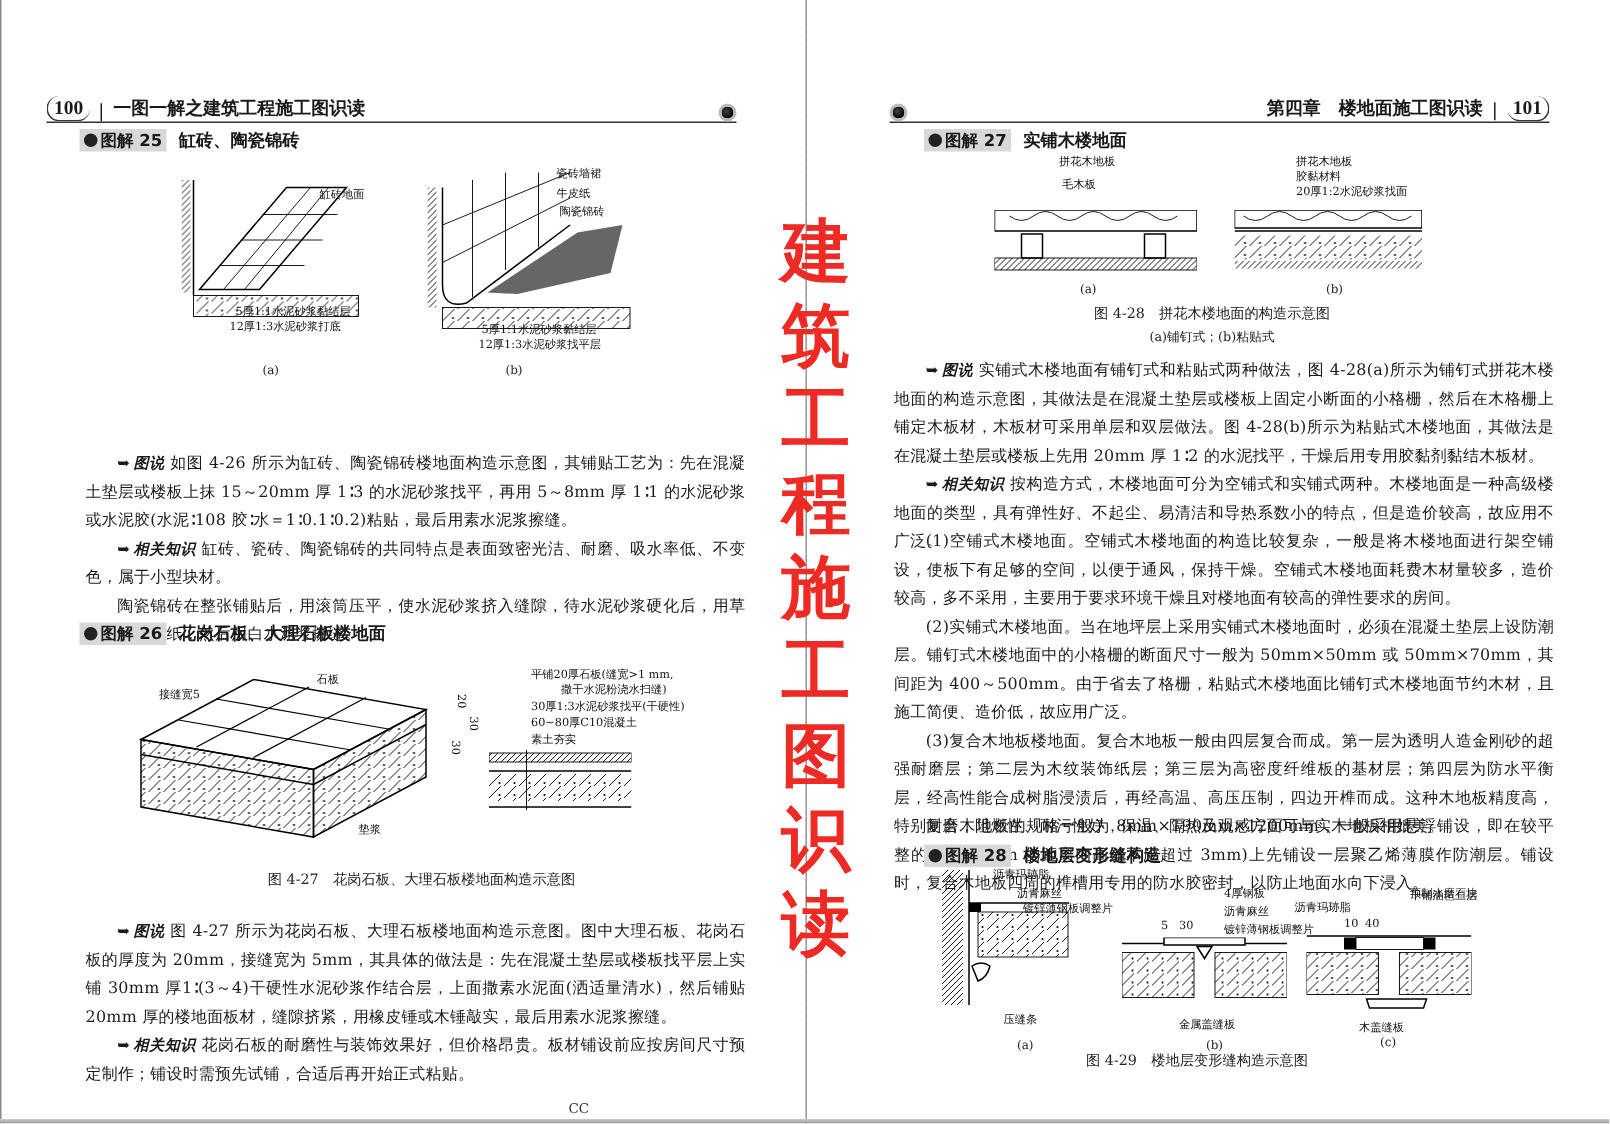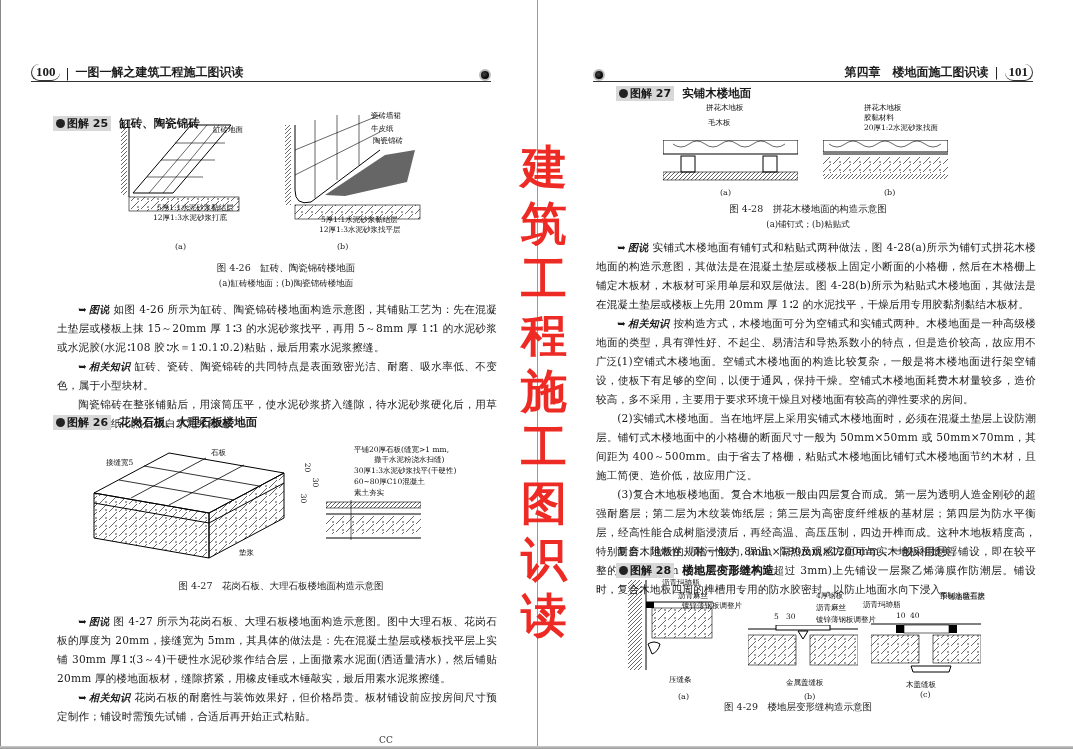--- a/index.html
+++ b/index.html
@@ -44,21 +44,21 @@
 <body>
 
 <div class="page page-left">
   <div class="running-head">
     <span class="page-num">100</span>
     <span class="sep">|</span>
     <span>一图一解之建筑工程施工图识读</span>
     <span class="bullet-dot"></span>
   </div>
 
-  <div class="section-head" style="left:52px; top:86px;margin-top:30px;">
+  <div class="section-head" style="left:52px; top:86px;">
     <span class="section-tag">
         <span class="circ"></span>
         <span>图解 25</span>
       </span>
     <span>缸砖、陶瓷锦砖</span>
   </div>
 
   <div class="figure" style="left:120px; top:105px; width:120px; height:120px;">
     <svg width="120" height="120" viewBox="0 0 120 120">
       <rect x="0" y="15" width="6" height="75" fill="url(#hatchL)"></rect>
@@ -103,24 +103,20 @@
       <rect x="10" y="95" width="125" height="14" fill="url(#concrete)" stroke="#000" stroke-width="0.6"></rect>
     </svg>
   </div>
   <div class="leader-label" style="left:370px; top:111px;">瓷砖墙裙</div>
   <div class="leader-label" style="left:370px; top:124px;">牛皮纸</div>
   <div class="leader-label" style="left:372px; top:136px;">陶瓷锦砖</div>
   <div class="leader-label" style="left:320px; top:215px;">5厚1:1水泥砂浆黏结层</div>
   <div class="leader-label" style="left:318px; top:225px;text-align:center;">12厚1:3水泥砂浆找平层</div>
   <div class="fig-label" style="left:336px; top:242px;">(b)</div>
 
-  <div class="caption" style="left:150px; top:262px; width:270px;">
-    <span>图 4-26　缸砖、陶瓷锦砖楼地面</span>
-    <span class="sub">(a)缸砖楼地面；(b)陶瓷锦砖楼地面</span>
-  </div>
 
   <p class="para" style="left:56px; top:300px; width:440px;">
     <span class="lead">图说</span>
     <span>如图 4-26 所示为缸砖、陶瓷锦砖楼地面构造示意图，其铺贴工艺为：先在混凝土垫层或楼板上抹 15～20mm 厚 1∶3 的水泥砂浆找平，再用 5～8mm 厚 1∶1 的水泥砂浆或水泥胶(水泥∶108 胶∶水＝1∶0.1∶0.2)粘贴，最后用素水泥浆擦缝。</span>
   </p>
   <p class="para" style="left:56px; top:357px; width:440px;">
     <span class="lead">相关知识</span>
     <span>缸砖、瓷砖、陶瓷锦砖的共同特点是表面致密光洁、耐磨、吸水率低、不变色，属于小型块材。</span>
   </p>
   <p class="para" style="left:56px; top:395px; width:440px;">陶瓷锦砖在整张铺贴后，用滚筒压平，使水泥砂浆挤入缝隙，待水泥砂浆硬化后，用草酸洗去牛皮纸，然后用白水泥浆擦缝。</p>

